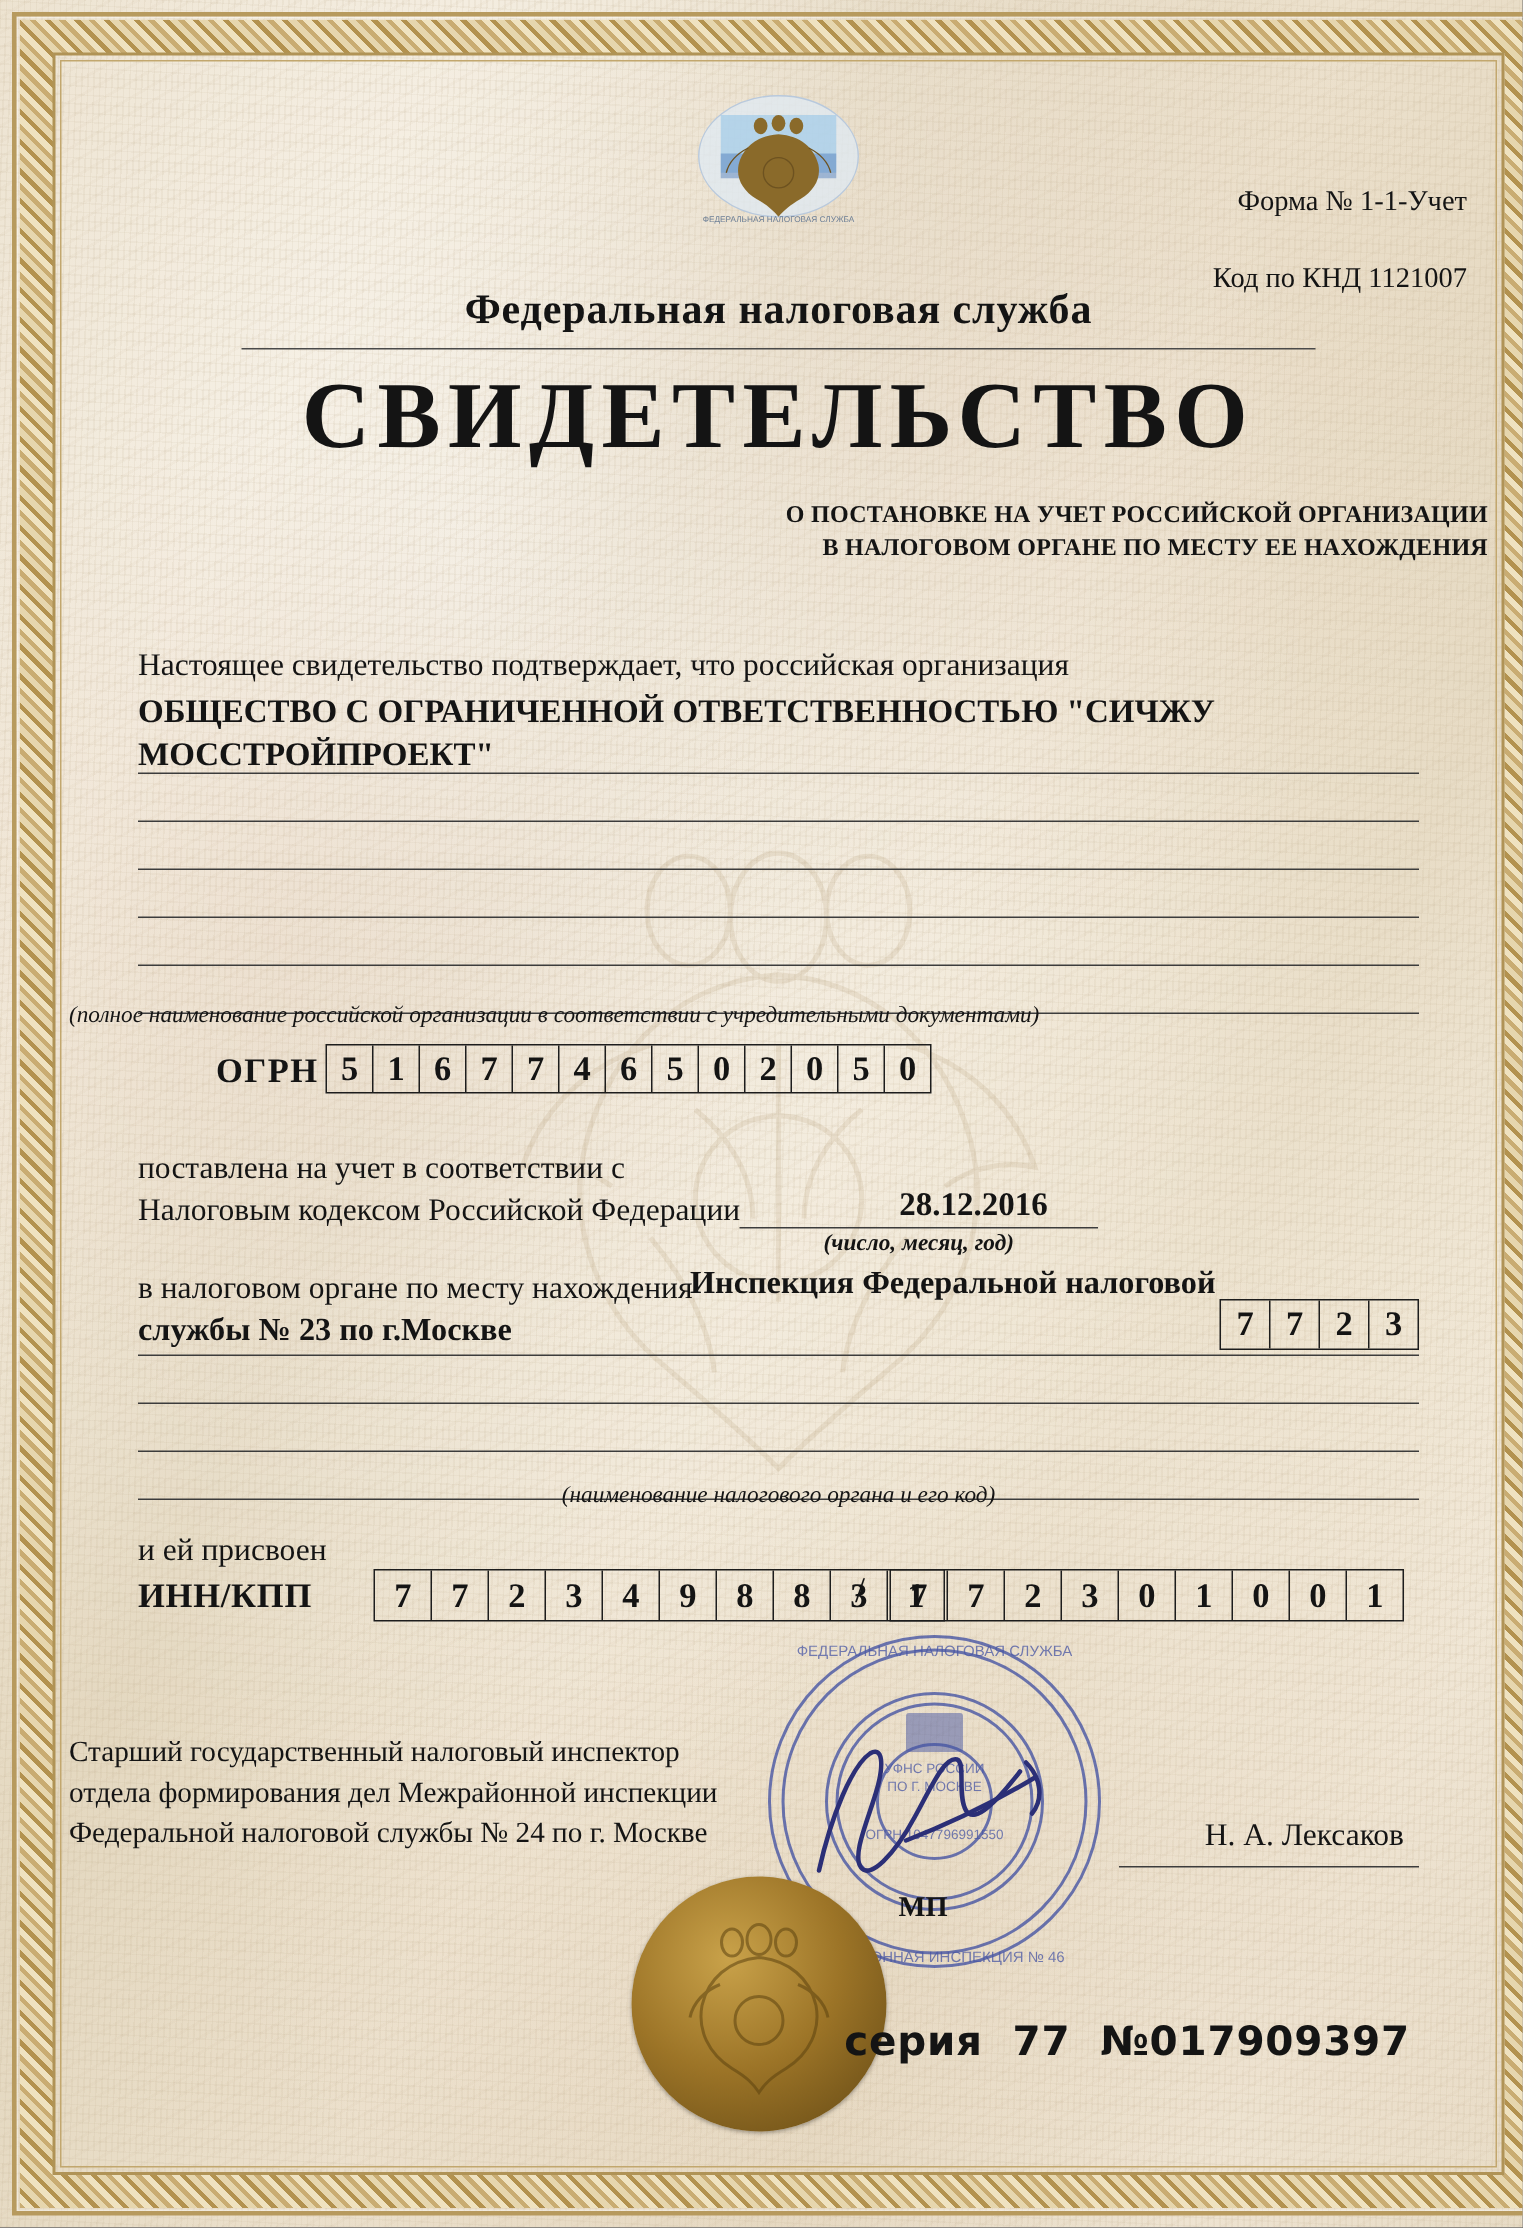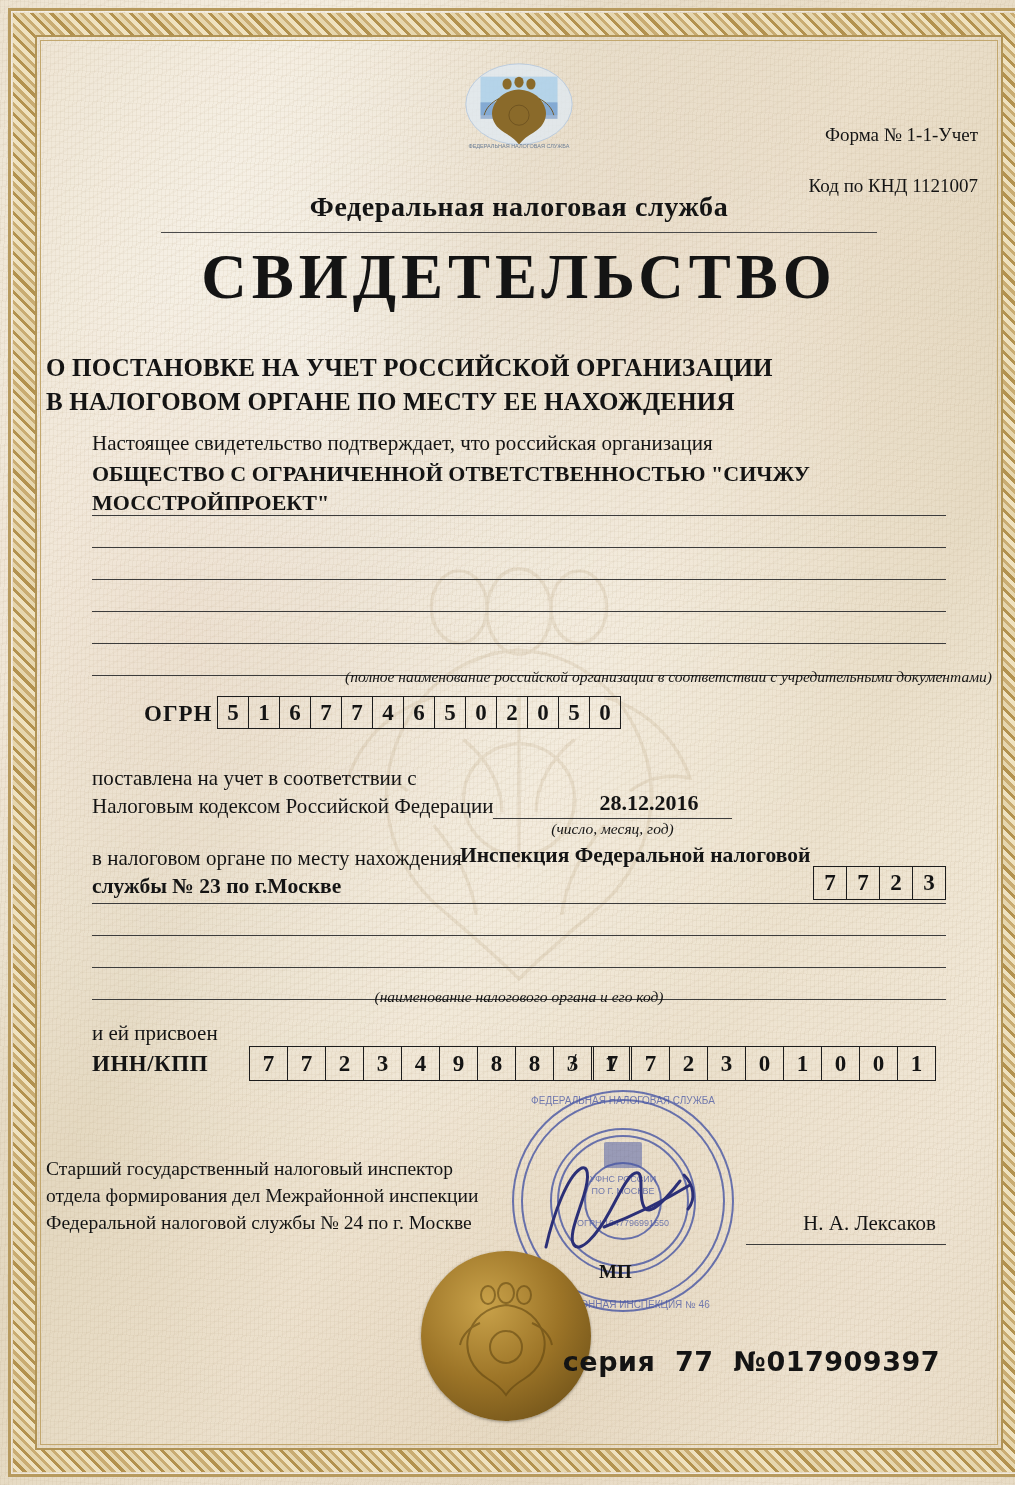--- a/index.html
+++ b/index.html
@@ -132,23 +132,23 @@
     left: 0; right: 0;
     top: 195px;
     text-align: center;
     font-size: 63px;
     font-weight: bold;
     letter-spacing: 5px;
   }
   .subtitle {
     position: absolute;
     left: 0; right: 0;
-    top: 305px;
-    text-align: left;
-    font-size: 25px;
+    top: 287px;
+    text-align: right;
+    font-size: 16px;
     font-weight: bold;
     line-height: 1.35;
     white-space: pre-line;
     letter-spacing: 0.2px;
   }
 
   .lead-text {
     position: absolute;
     left: 46px;
     top: 385px;
@@ -171,21 +171,21 @@
     top: 438px;
   }
   .rule {
     height: 31px;
     border-bottom: 1px solid #3c3c3c;
   }
   .caption {
     position: absolute;
     left: 0; right: 0;
     top: 622px;
-    text-align: right;
+    text-align: left;
     font-size: 15.5px;
     font-style: italic;
   }
 
   
   .ogrn-label {
     position: absolute;
     left: 98px;
     top: 655px;
     font-size: 23px;
@@ -240,20 +240,21 @@
     border-bottom: 1px solid #3c3c3c;
   }
   .date-caption {
     position: absolute;
     left: 447px;
     right: 260px;
     top: 774px;
     text-align: center;
     font-size: 15.5px;
     font-style: italic;
+    font-weight: bold;
   }
 
   .organ-line {
     position: absolute;
     left: 46px;
     top: 800px;
     font-size: 21px;
   }
   .organ-name1 {
     position: absolute;

